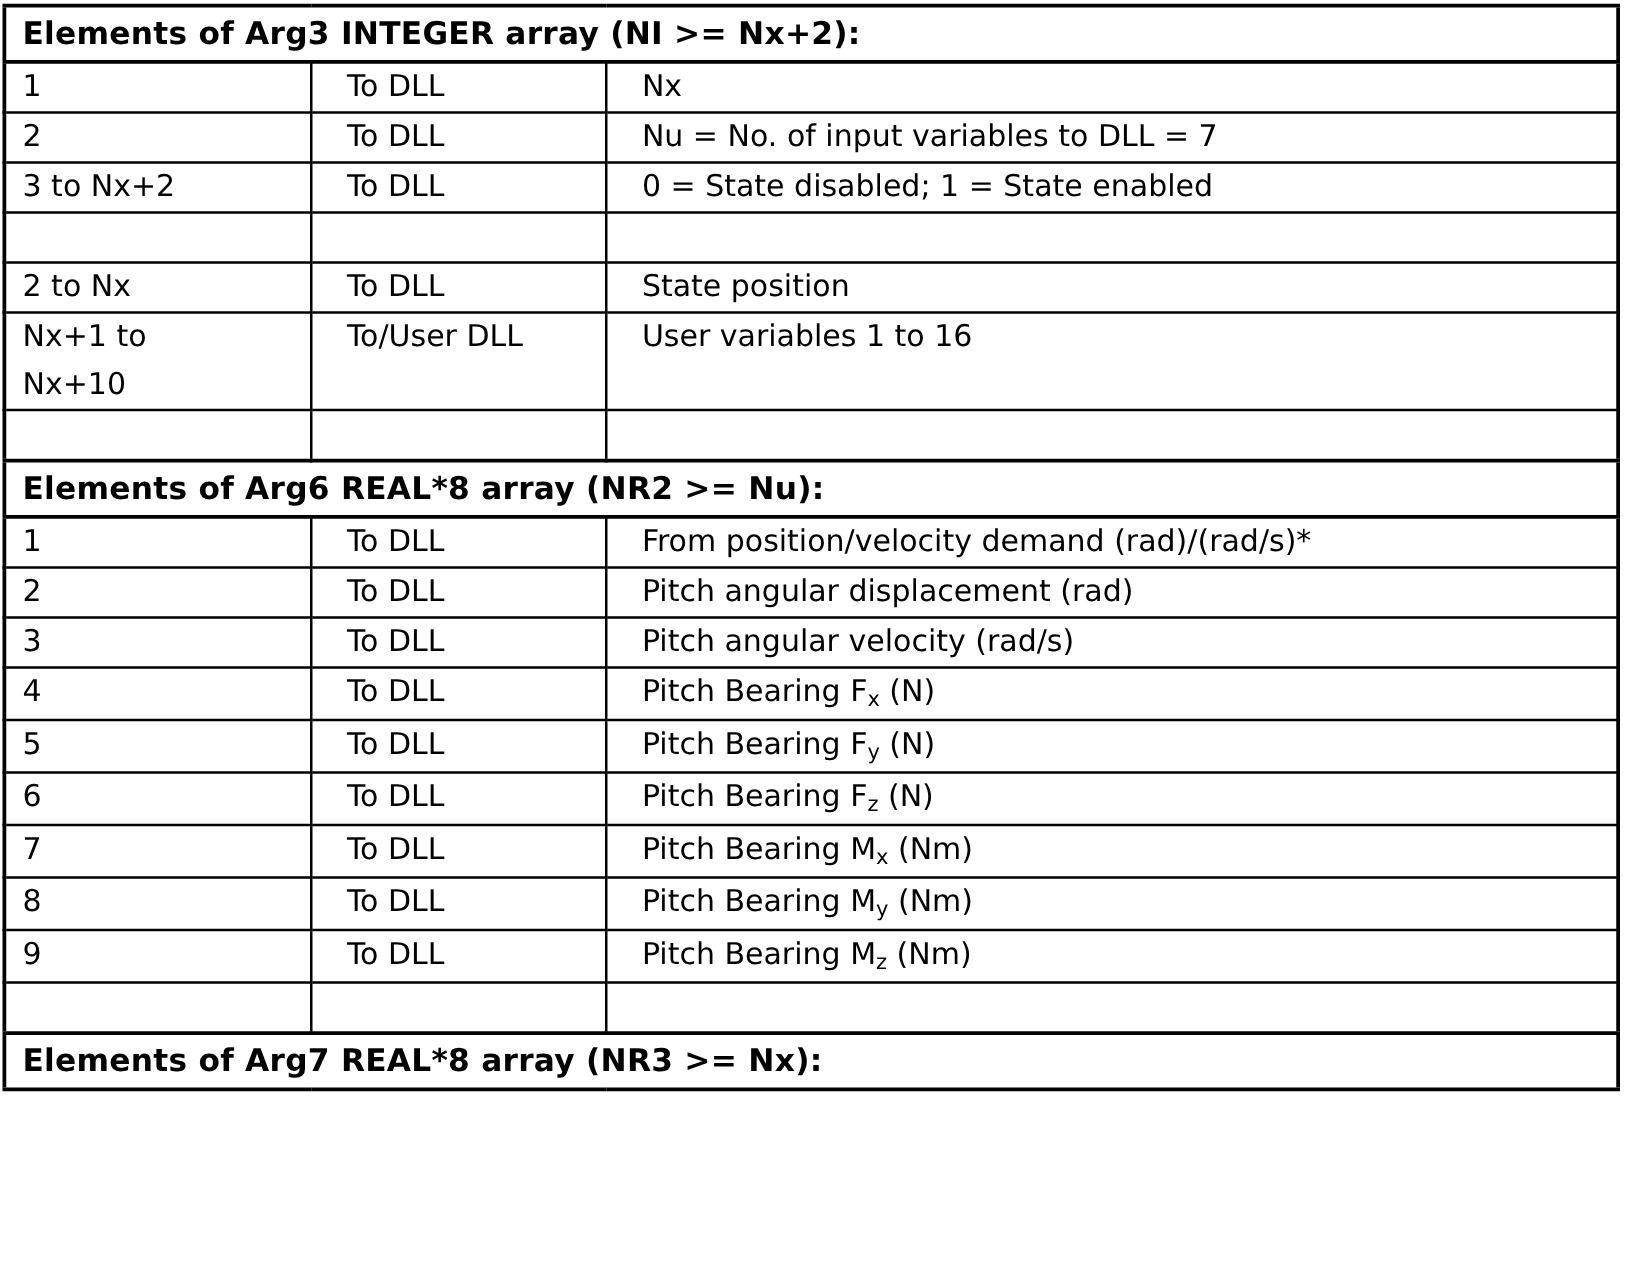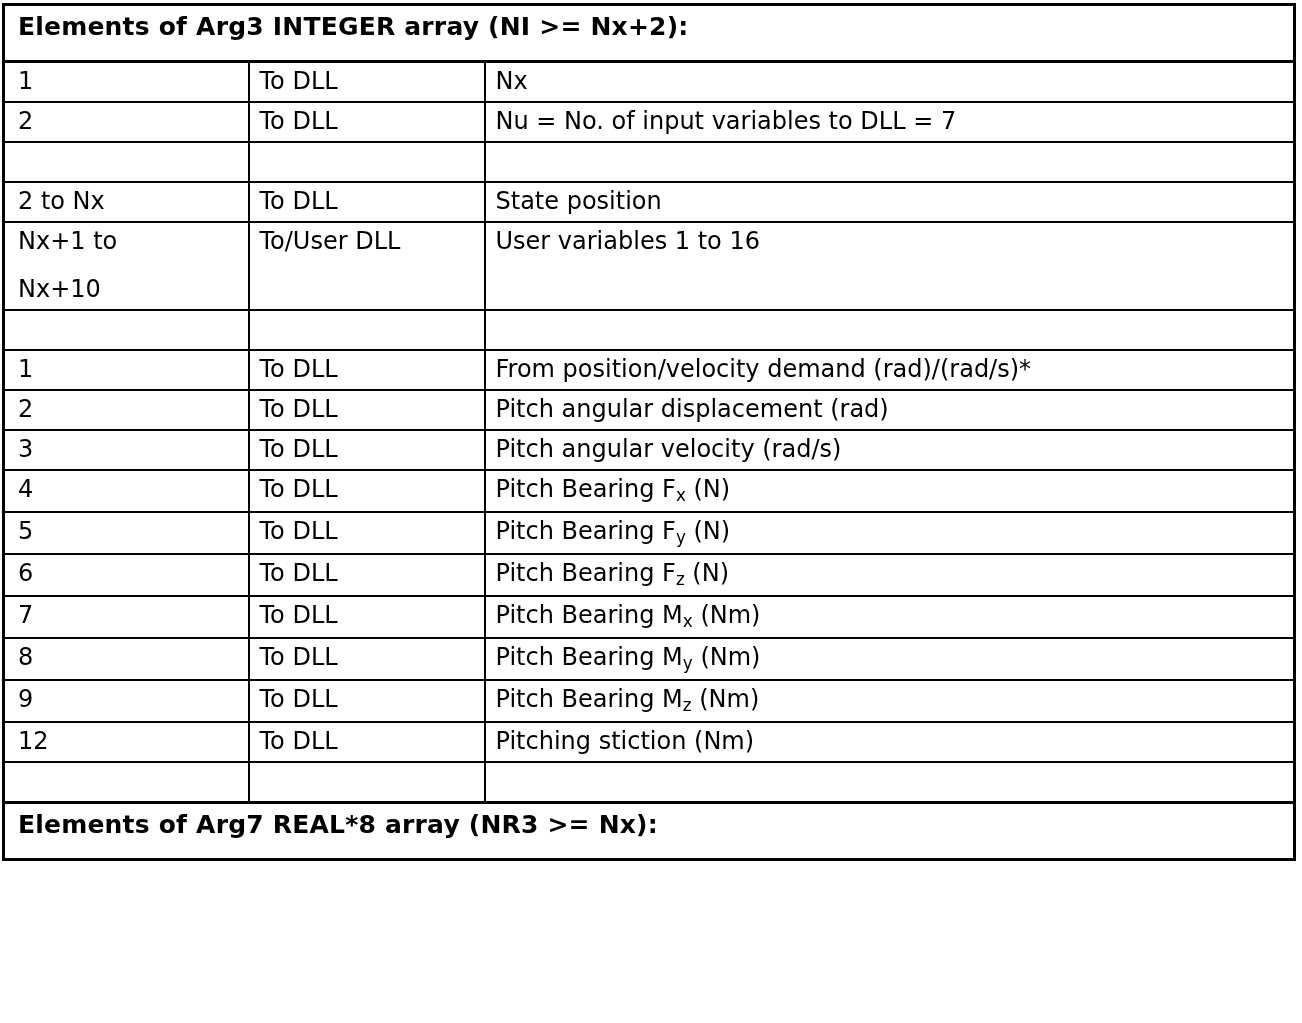--- a/index.html
+++ b/index.html
@@ -26,33 +26,33 @@
     vertical-align: top;
     overflow: hidden;
     white-space: nowrap;
   }
   td.cell {
     font-size: 24px;
     line-height: 31px;
     height: 31px;
     padding: 3px 8px 4px 13px;
   }
-  td.cell-dir, td.cell-desc { padding-left: 10px; }
+  td.cell-dir, td.cell-desc { padding-left: 28px; }
   tr.row-tall td.cell { height: 68px; }
   td.section-header {
     border-top: 3px solid #000000;
     border-bottom: 3px solid #000000;
     font-weight: bold;
     font-size: 25px;
     line-height: 34px;
     height: 34px;
-    padding: 4px 8px 16px 13px;
+    padding: 4px 8px 4px 13px;
     letter-spacing: 0.2px;
   }
-  span.line2 { display: block; margin-top: 17px; }
+  span.line2 { display: block; margin-top: 7px; }
   span:empty, sub:empty, sup:empty { display: none; }
   sub {
     font-size: 0.7em;
     vertical-align: baseline;
     position: relative;
     top: 0.22em;
   }
   sup {
     font-size: 0.65em;
     vertical-align: baseline;
@@ -78,20 +78,25 @@
     <td class="cell cell-index"><span>1</span></td>
     <td class="cell cell-dir"><span>To DLL</span></td>
     <td class="cell cell-desc"><span>Nx</span></td>
   </tr>
   <tr>
     <td class="cell cell-index"><span>2</span></td>
     <td class="cell cell-dir"><span>To DLL</span></td>
     <td class="cell cell-desc"><span>Nu = No. of input variables to DLL = 7</span></td>
   </tr>
   <tr>
+    <td class="cell cell-index"><span>3 to Nx+2</span></td>
+    <td class="cell cell-dir"><span>To DLL</span></td>
+    <td class="cell cell-desc"><span>0 = State disabled; 1 = State enabled</span></td>
+  </tr>
+  <tr>
     <td class="cell cell-index"></td>
     <td class="cell cell-dir"></td>
     <td class="cell cell-desc"></td>
   </tr>
 
   <tr>
     <td class="cell cell-index"><span>2 to Nx</span></td>
     <td class="cell cell-dir"><span>To DLL</span></td>
     <td class="cell cell-desc"><span>State position</span></td>
   </tr>
@@ -99,20 +104,23 @@
     <td class="cell cell-index"><span>Nx+1 to</span><span class="line2">Nx+10</span></td>
     <td class="cell cell-dir"><span>To/User DLL</span></td>
     <td class="cell cell-desc"><span>User variables 1 to 16</span></td>
   </tr>
   <tr>
     <td class="cell cell-index"></td>
     <td class="cell cell-dir"></td>
     <td class="cell cell-desc"></td>
   </tr>
 
+  <tr class="section-row">
+    <td class="section-header" colspan="3"><span>Elements of Arg6 REAL*8 array (NR2 &gt;= Nu):</span></td>
+  </tr>
   <tr>
     <td class="cell cell-index"><span>1</span></td>
     <td class="cell cell-dir"><span>To DLL</span></td>
     <td class="cell cell-desc"><span>From position/velocity demand (rad)/(rad/s)*</span></td>
   </tr>
   <tr>
     <td class="cell cell-index"><span>2</span></td>
     <td class="cell cell-dir"><span>To DLL</span></td>
     <td class="cell cell-desc"><span>Pitch angular displacement (rad)</span></td>
   </tr>
@@ -145,25 +153,20 @@
     <td class="cell cell-index"><span>8</span></td>
     <td class="cell cell-dir"><span>To DLL</span></td>
     <td class="cell cell-desc"><span>Pitch Bearing M</span><sub>y</sub><span> (Nm)</span></td>
   </tr>
   <tr>
     <td class="cell cell-index"><span>9</span></td>
     <td class="cell cell-dir"><span>To DLL</span></td>
     <td class="cell cell-desc"><span>Pitch Bearing M</span><sub>z</sub><span> (Nm)</span></td>
   </tr>
   <tr>
-    <td class="cell cell-index"><span>12</span></td>
-    <td class="cell cell-dir"><span>To DLL</span></td>
-    <td class="cell cell-desc"><span>Pitching stiction (Nm)</span></td>
-  </tr>
-  <tr>
     <td class="cell cell-index"></td>
     <td class="cell cell-dir"></td>
     <td class="cell cell-desc"></td>
   </tr>
 
   <tr class="section-row">
     <td class="section-header" colspan="3"><span>Elements of Arg7 REAL*8 array (NR3 &gt;= Nx):</span></td>
   </tr>
 
 </tbody>

